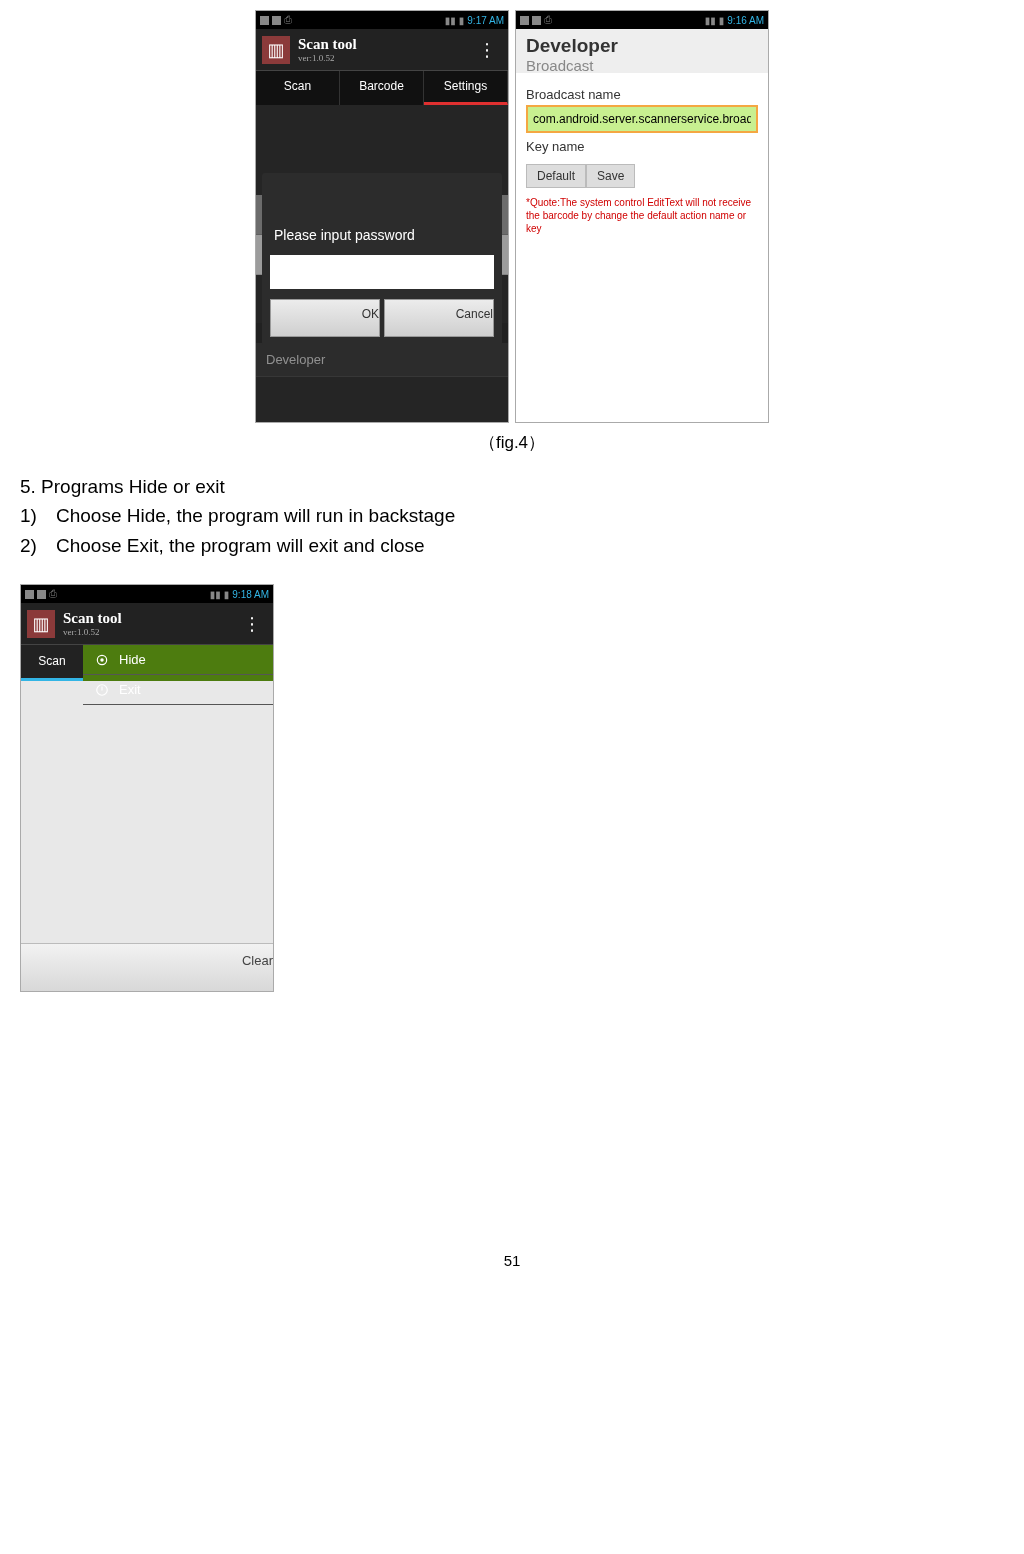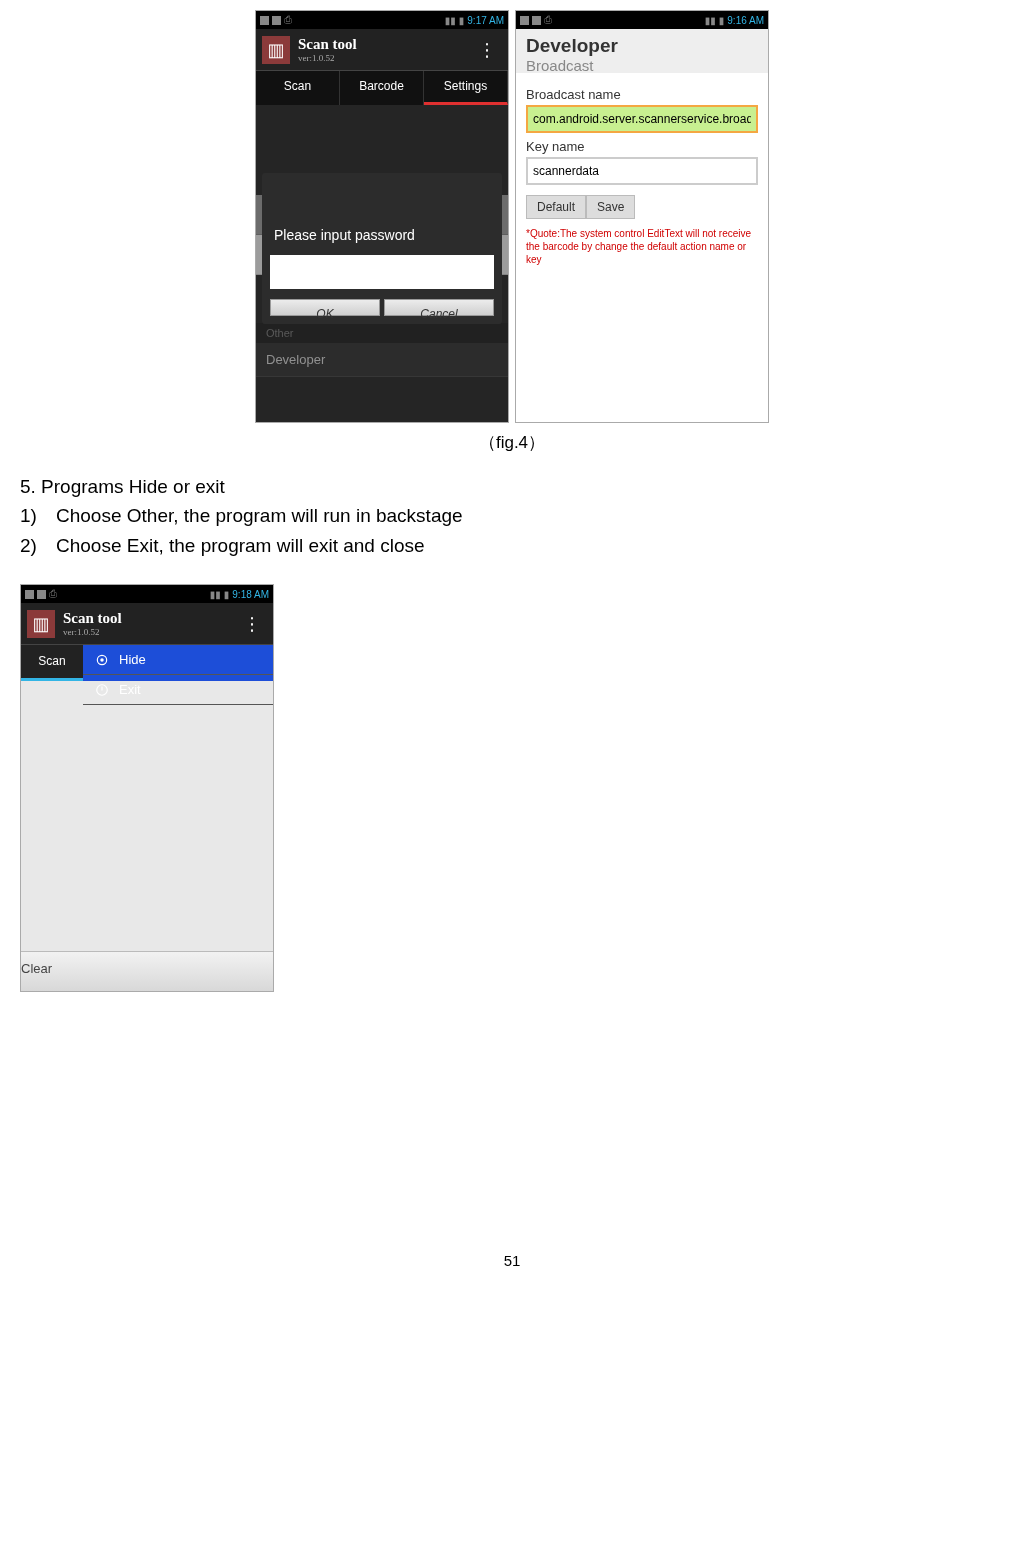--- a/index.html
+++ b/index.html
@@ -183,28 +183,27 @@
       padding: 0 6px;
       font-size: 14px;
     }
     .dialog-btn-row {
       display: flex;
       gap: 4px;
       margin-top: 4px;
     }
     .dialog-btn {
       flex: 1;
-      height: 17px;
+      height: 38px;
       background: linear-gradient(#ececec, #cfcfcf);
       border: 1px solid #999;
       font-size: 12px;
       color: #333;
       line-height: 28px;
-      text-align: center;
-      font-style: italic;
+      text-align: right;
     }
 
     
     .phone2-header {
       height: 44px;
       background: #eee;
       color: #333;
       padding: 6px 10px;
     }
     .dev-title { font-size: 19px; font-weight: bold; }
@@ -285,21 +284,21 @@
       width: 62px;
       background: #222;
       color: #fff;
       font-size: 12px;
       text-align: center;
       line-height: 32px;
       border-bottom: 3px solid #33b5e5;
     }
     .dropdown-menu {
       flex: 1;
-      background: #1d4ed8;
+      background: #4d7c0f;
       display: flex;
       flex-direction: column;
     }
     .menu-item {
       display: flex;
       align-items: center;
       gap: 10px;
       padding: 7px 12px;
       color: #fff;
       font-size: 13px;
@@ -307,24 +306,24 @@
     }
     .menu-icon {
       width: 14px;
       height: 14px;
     }
     .clear-btn {
       position: absolute;
       bottom: 0;
       left: 0;
       right: 0;
-      height: 40px;
+      height: 48px;
       background: linear-gradient(#f2f2f2, #d8d8d8);
       border-top: 1px solid #bbb;
-      text-align: left;
+      text-align: right;
       line-height: 34px;
       font-size: 13px;
       color: #444;
     }
     .page-num {
       text-align: center;
       font-size: 15px;
       margin-top: 260px;
     }
   </style>
@@ -401,37 +400,36 @@
         </div>
       </div>
       <div class="phone2-header">
         <div class="dev-title">Developer</div>
         <div class="dev-sub">Broadcast</div>
       </div>
       <div class="phone2-body">
         <div class="field-label">Broadcast name</div>
         <input class="text-field highlight" value="com.android.server.scannerservice.broadcast" style="">
         <div class="field-label">Key name</div>
-        <input class="text-field" style="border-color: rgb(204, 204, 204);" value="scannerdata">
         <div class="phone2-btn-row">
           <div class="small-btn">Default</div>
           <div class="small-btn">Save</div>
         </div>
         <div class="warning">*Quote:The system control EditText will not receive the barcode by change the default action name or key</div>
       </div>
     </div>
   </div>
 
   <div class="caption">（fig.4）</div>
 
   <div class="body-text">
     <div>5. Programs Hide or exit</div>
     <div class="list-item">
       <div class="list-num">1)</div>
-      <div class="list-content">Choose Other, the program will run in backstage</div>
+      <div class="list-content">Choose Hide, the program will run in backstage</div>
     </div>
     <div class="list-item">
       <div class="list-num">2)</div>
       <div class="list-content">Choose Exit, the program will exit and close</div>
     </div>
   </div>
 
   <div class="phone3">
     <div class="statusbar" style="background:#000">
       <div class="statusbar-left">

